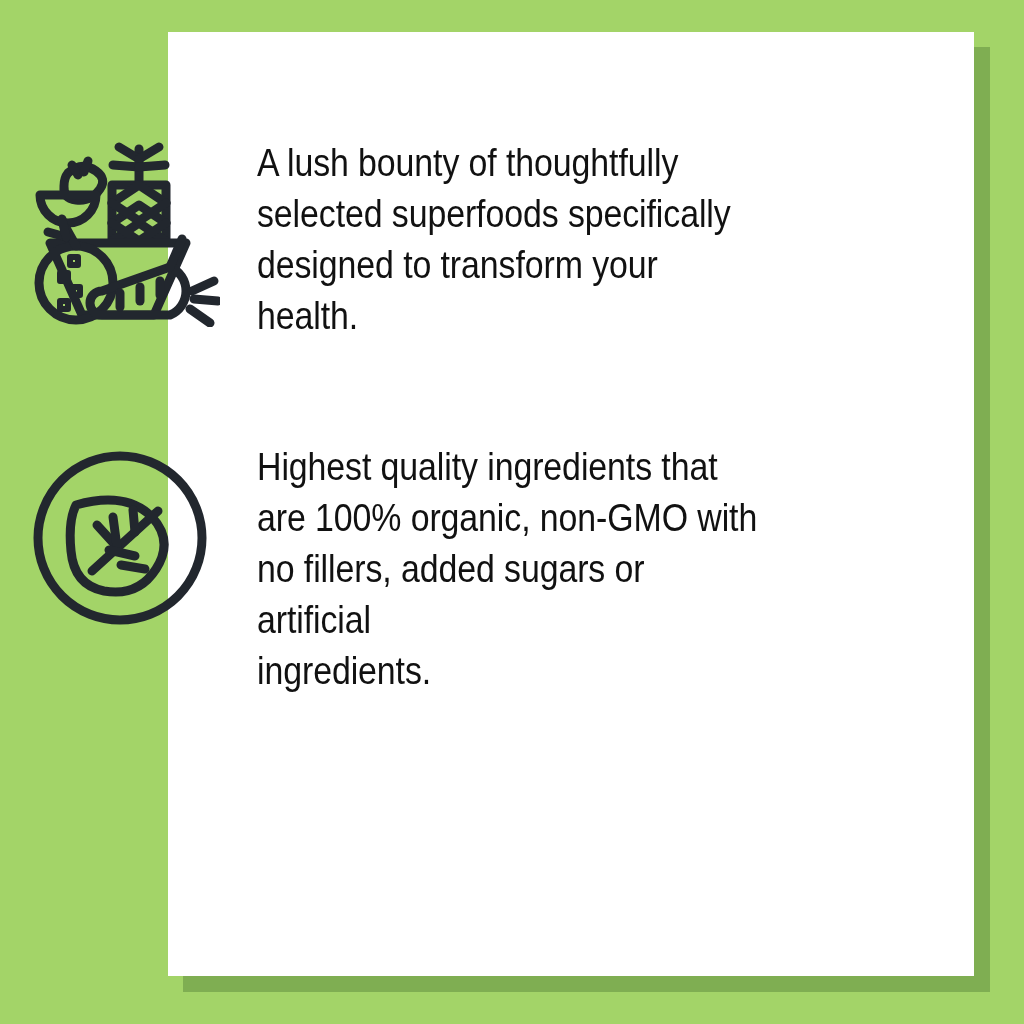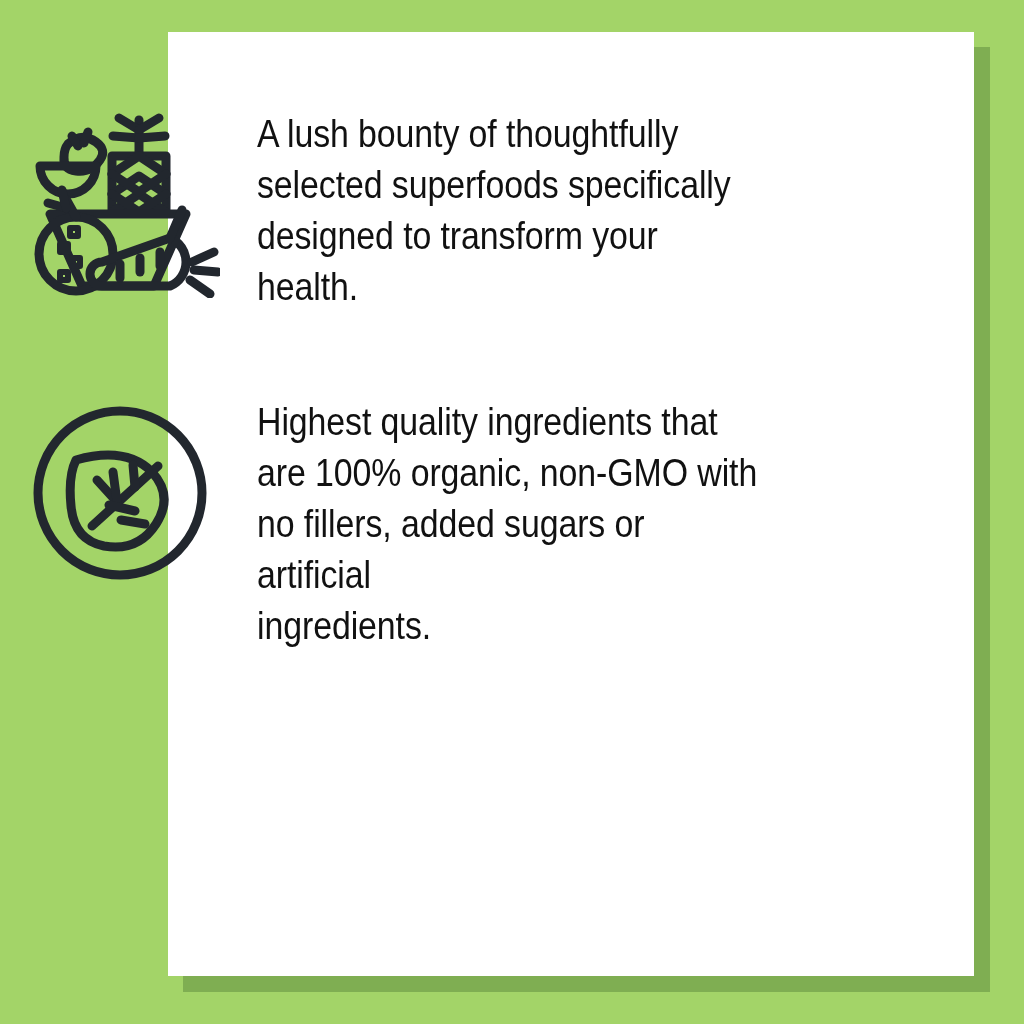--- a/index.html
+++ b/index.html
@@ -43,20 +43,21 @@
     background: #ffffff;
   }
 
   
   .feature-row {
     position: absolute;
     left: 0;
     width: 828px;
     display: flex;
     align-items: flex-start;
+    margin-top: 29px;
   }
 
   .icon-cell {
     width: 240px;
     flex: 0 0 240px;
     display: flex;
     justify-content: center;
     align-items: flex-start;
   }
 
@@ -71,21 +72,21 @@
     transform: scaleX(0.88);
     transform-origin: left top;
     width: 880px;
     white-space: pre-line;
   }
 
   
   #row-superfoods { top: 108px; }
   #row-superfoods .icon-cell { padding-top: 0px; }
 
-  #row-quality { top: 396px; justify-content: flex-end; }
+  #row-quality { top: 412px; justify-content: flex-end; }
   #row-quality .icon-cell { padding-top: 8px; }
 
   #row-convenience { top: 660px; }
   #row-convenience .icon-cell { padding-top: 0px; }
   #row-convenience .text-cell { margin-top: 116px; }
 
   .icon-svg { display: block; }
 
   
   #row-superfoods .text-cell,

